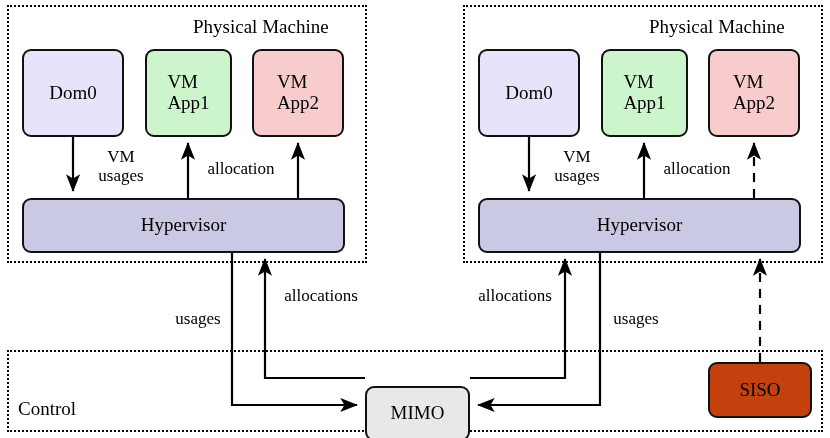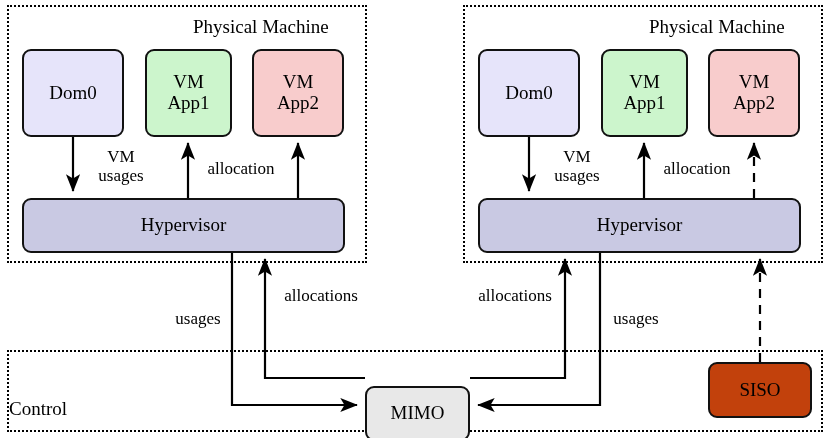--- a/index.html
+++ b/index.html
@@ -36,21 +36,21 @@
     line-height: 1;
   }
   .node {
     position: absolute;
     box-sizing: border-box;
     border: 2.2px solid #111111;
     border-radius: 9px;
     display: flex;
     align-items: center;
     justify-content: center;
-    text-align: center;
+    text-align: left;
     font-size: 19px;
     color: #000000;
     line-height: 1.08;
     white-space: pre-line;
   }
   .edge-label {
     position: absolute;
     font-size: 17px;
     color: #000000;
     white-space: pre-line;
@@ -62,21 +62,21 @@
 <body>
 
 <div id="canvas">
 
   <div class="dotted-region" style="left:7px; top:5px; width:360px; height:258px;"></div>
   <div class="dotted-region" style="left:463px; top:5px; width:360px; height:258px;"></div>
   <div class="dotted-region" style="left:7px; top:350px; width:816px; height:82px;"></div>
 
   <div class="region-label" style="left:193px; top:17px;">Physical Machine</div>
   <div class="region-label" style="left:649px; top:17px;">Physical Machine</div>
-  <div class="region-label" style="left:9px; top:399px;">Control</div>
+  <div class="region-label" style="left:18px; top:399px;">Control</div>
 
   <svg id="diagram" viewBox="0 0 830 438" xmlns="http://www.w3.org/2000/svg">
     <defs>
       <marker id="arrowhead" markerWidth="9" markerHeight="9" refX="7.6" refY="3.2" orient="auto" markerUnits="strokeWidth">
         <path d="M0,0 L8,3.2 L0,6.4 L1.9,3.2 z" fill="#000000"></path>
       </marker>
     </defs>
 
     <g>
       <line x1="73" y1="137" x2="73" y2="191" stroke="#000" stroke-width="2.2" marker-end="url(#arrowhead)"></line>

